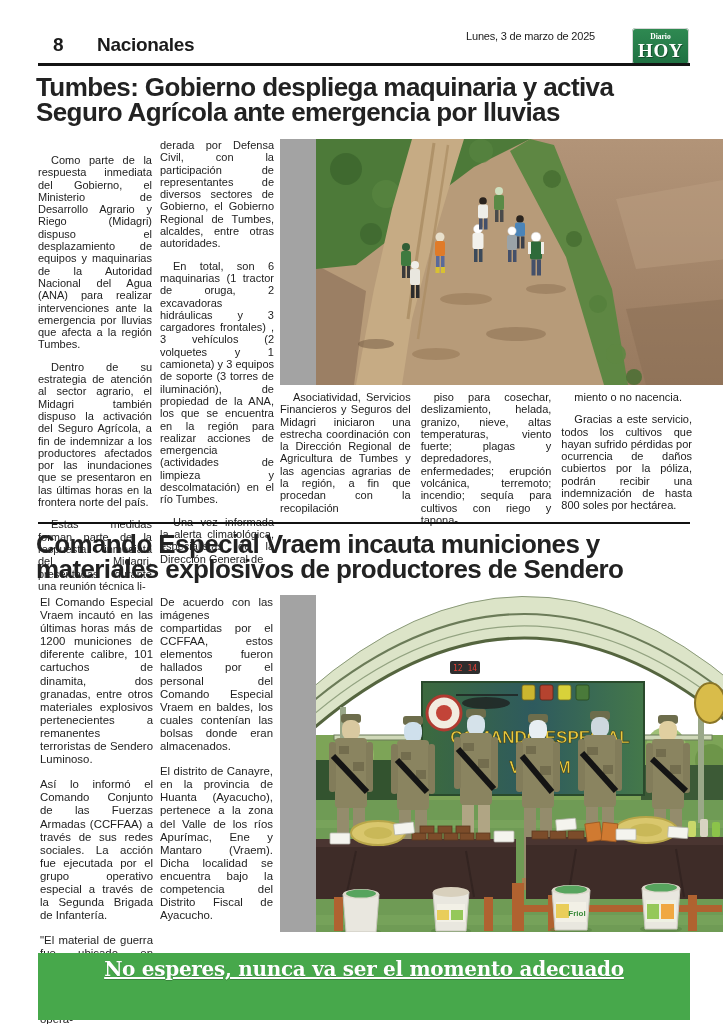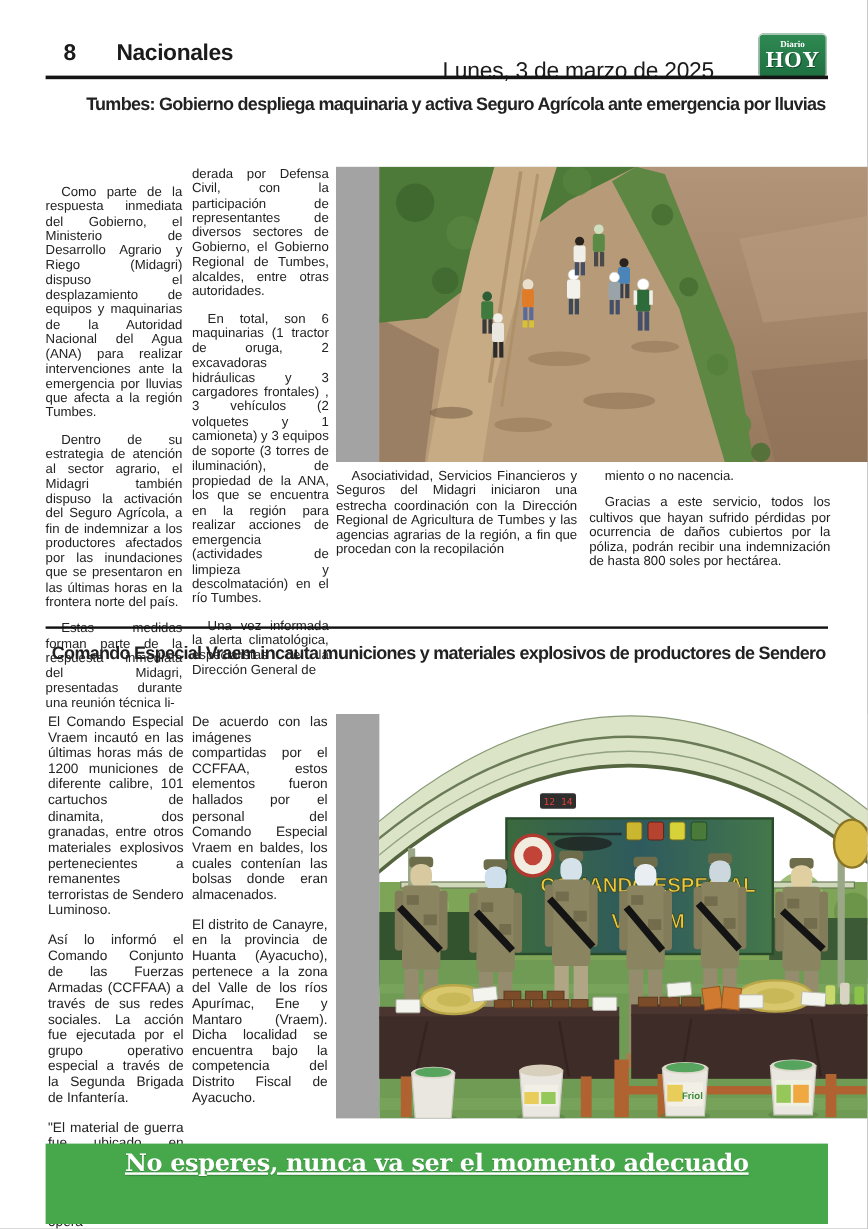--- a/index.html
+++ b/index.html
@@ -4,34 +4,34 @@
 <style>
   html,body{margin:0;padding:0;background:#9a9a9a;}
   .page{
     position:relative;width:723px;height:1024px;background:#ffffff;
     font-family:"Liberation Sans", sans-serif;color:#1b1b1b;overflow:hidden;
     margin:0 auto;
   }
   
   .hdr-num{position:absolute;left:53px;top:34px;font-size:19px;font-weight:bold;}
   .hdr-section{position:absolute;left:97px;top:34px;font-size:19px;font-weight:bold;letter-spacing:-0.3px;}
-  .hdr-date{position:absolute;right:128px;top:49px;font-size:19px;letter-spacing:-0.2px;}
+  .hdr-date{position:absolute;right:128px;top:30px;font-size:11px;letter-spacing:-0.2px;}
   .logo{
     position:absolute;right:34px;top:28px;width:57px;height:37px;border-radius:4px;
     background:linear-gradient(180deg,#2f8a52,#1e6f41);
     display:flex;flex-direction:column;align-items:center;justify-content:center;
     color:#fff;box-shadow:0 0 0 1px #d7d7d7 inset;
   }
   .logo .logo-top{font-size:7.5px;font-weight:bold;line-height:8px;font-family:"Liberation Serif",serif;}
   .logo .logo-main{font-size:19px;font-weight:bold;line-height:19px;font-family:"Liberation Serif",serif;letter-spacing:0.5px;text-shadow:1px 1px 0 rgba(0,0,0,.35);}
   .hdr-rule{position:absolute;left:38px;top:63px;width:652px;height:3px;background:#141414;}
   
   .headline{
-    position:absolute;left:36px;width:652px;text-align:right;
-    font-weight:bold;font-size:15px;line-height:25px;letter-spacing:-0.6px;color:#222;
+    position:absolute;left:36px;width:652px;text-align:left;
+    font-weight:bold;font-size:26px;line-height:25px;letter-spacing:-0.6px;color:#222;
   }
   .headline1{top:75px;}
   .headline2{top:532px;}
   
   .col{position:absolute;text-align:justify;color:#222;}
   .col p{margin:0 0 10px 0;text-indent:13px;}
   .a1 .col{font-size:11px;line-height:12.3px;}
   .a2 .col{font-size:11.4px;line-height:13.1px;}
   .a2 .col p{text-indent:0;margin:0 0 12px 0;}
   .no-indent-first p:first-child{text-indent:0;}
@@ -192,20 +192,23 @@
             <rect x="1" y="22.5" width="4" height="16" fill="#44506a"></rect>
           </g>
       </svg>
     </div>
 
     <div class="a1-lower">
       <div class="lcol no-indent-first">
           <p>Asociatividad, Servicios Financieros y Seguros del Midagri iniciaron una estrecha coordinación con la Dirección Regional de Agricultura de Tumbes y las agencias agrarias de la región, a fin que procedan con la recopilación</p>
         </div>
       <div class="lcol no-indent-first">
+          <p>piso para cosechar, deslizamiento, helada, granizo, nieve, altas temperaturas, viento fuerte; plagas y depredadores, enfermedades; erupción volcánica, terremoto; incendio; sequía para cultivos con riego y tapona-</p>
+        </div>
+      <div class="lcol no-indent-first">
           <p>miento o no nacencia.</p>
           <p>Gracias a este servicio, todos los cultivos que hayan sufrido pérdidas por ocurrencia de daños cubiertos por la póliza, podrán recibir una indemnización de hasta 800 soles por hectárea.</p>
         </div>
     </div>
   </div>
 
   <div class="mid-rule"></div>
 
   <div class="a2">
     <div class="headline headline2">Comando Especial Vraem incauta municiones y materiales explosivos de productores de Sendero</div>

